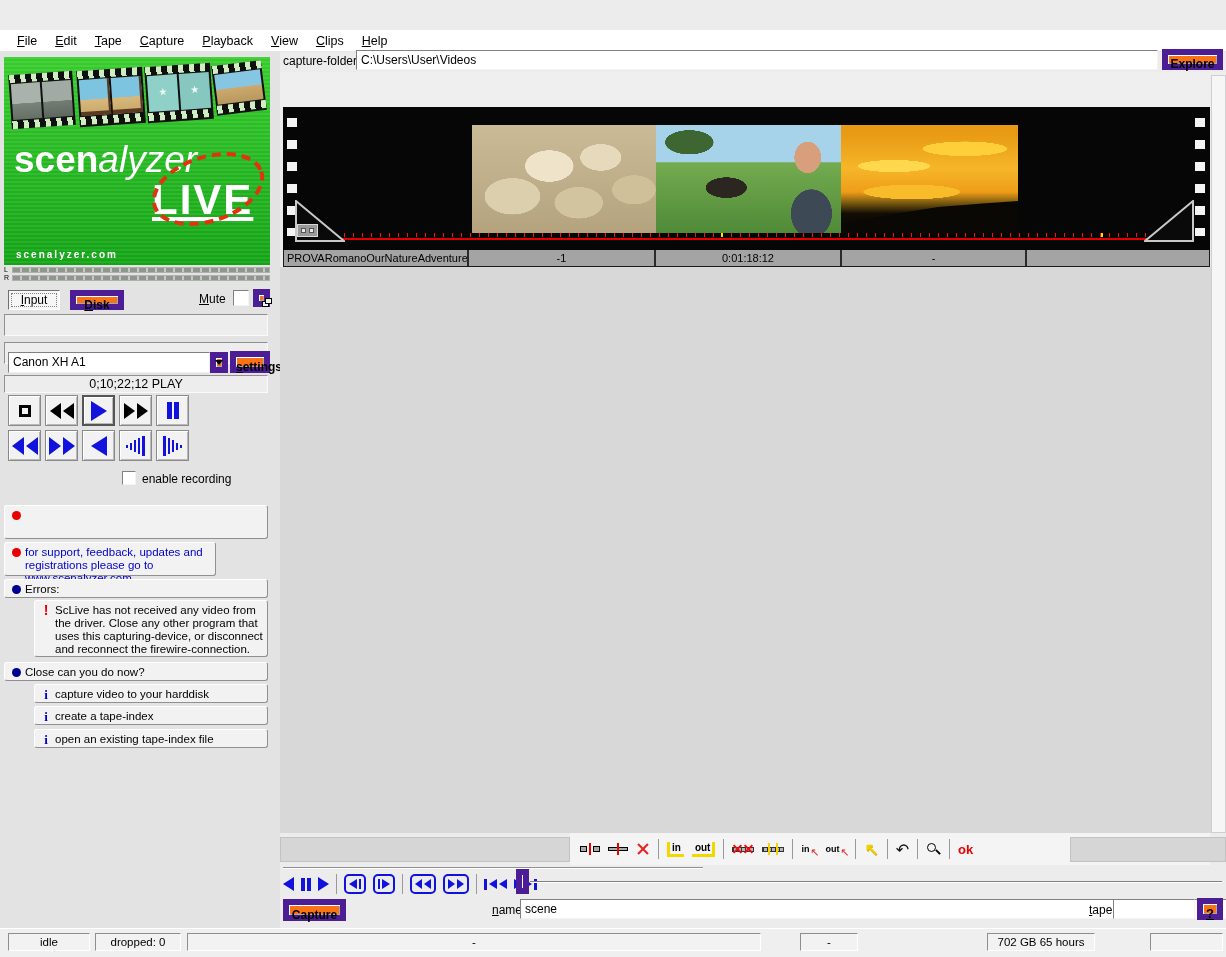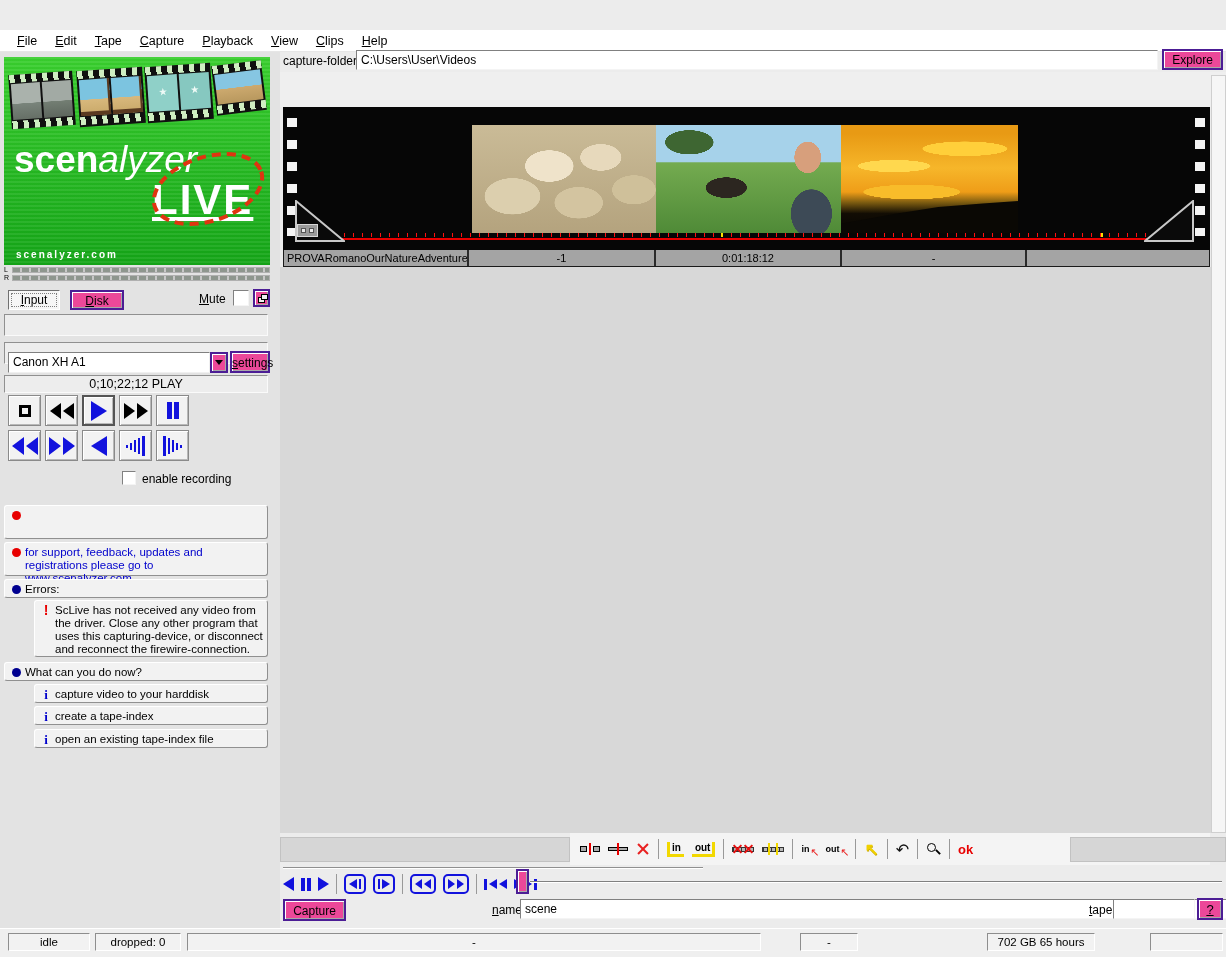--- a/index.html
+++ b/index.html
@@ -20,21 +20,21 @@
   .glyph-close i { position:absolute; left:0; top:5px; width:12px; height:1.4px; background:#000; }
   .glyph-close i:first-child { transform:rotate(45deg); }
   .glyph-close i:last-child { transform:rotate(-45deg); }
 
   
   .menubar { position:absolute; left:0; top:30px; width:1226px; height:22px; background:#fff; display:flex; align-items:center; padding-left:8px; border-bottom:1px solid #e6e6e6; }
   .menu-item { padding:0 9px; font-size:12.5px; }
   .mnemonic u { text-decoration:underline; }
 
   
-  .raised { background:#ec4899; border:2px solid #4c1d95; box-shadow: inset 1px 1px 0 #ffffff, inset -1px -1px 0 #a8a8a8; }
+  .raised { background:#f97316; border:6px solid #4c1d95; box-shadow: inset 1px 1px 0 #ffffff, inset -1px -1px 0 #a8a8a8; font-weight: bold; }
   .sunken { background:#fff; border:1px solid; border-color:#808080 #f4f4f4 #f4f4f4 #808080; }
   .groove { background:#ededed; border:1px solid; border-color:#909090 #fafafa #fafafa #909090; }
 
   
   .cf-label { position:absolute; left:283px; top:54px; font-size:12px; }
   .cf-field { position:absolute; left:356px; top:50px; width:802px; height:20px; font-family:"Liberation Sans",sans-serif; font-size:12px; padding:0 4px; }
   .explore-btn { position:absolute; left:1162px; top:49px; width:61px; height:21px; font-size:12px; text-align:center; line-height:19px; }
 
   
   #sidebar { position:absolute; left:0; top:52px; width:280px; height:876px; background:#e3e3e3; }
@@ -340,35 +340,35 @@
           </g>
         </svg>
     </div>
 
     <div class="enable-rec-check sunken"></div>
     <span class="enable-rec-label">enable recording</span>
 
     <div class="panel" style="left:4px; top:453px; width:264px; height:34px;">
       <span class="bullet"><span class="dot dot-red"></span></span>
     </div>
-    <div class="panel" style="left:4px; top:490px; width:264px; height:34px;">
+    <div class="panel" style="left:4px; top:490px; width:212px; height:34px;">
       <span class="bullet"><span class="dot dot-red"></span></span>
       <span class="msg-blue">for support, feedback, updates and registrations please go to www.scenalyzer.com</span>
     </div>
     <div class="panel" style="left:4px; top:527px; width:264px; height:19px;">
       <span class="bullet"><span class="dot dot-navy"></span></span>
       <span>Errors:</span>
     </div>
     <div class="panel" style="left:34px; top:548px; width:234px; height:57px;">
       <span class="bullet excl">!</span>
       <span>ScLive has not received any video from the driver. Close any other program that uses this capturing-device, or disconnect and reconnect the firewire-connection.</span>
     </div>
     <div class="panel" style="left:4px; top:610px; width:264px; height:19px;">
       <span class="bullet"><span class="dot dot-navy"></span></span>
-      <span>What can you do now?</span>
+      <span>Close can you do now?</span>
     </div>
     <div class="panel" style="left:34px; top:632px; width:234px; height:19px;">
       <span class="bullet info-i">i</span>
       <span>capture video to your harddisk</span>
     </div>
     <div class="panel" style="left:34px; top:654px; width:234px; height:19px;">
       <span class="bullet info-i">i</span>
       <span>create a tape-index</span>
     </div>
     <div class="panel" style="left:34px; top:677px; width:234px; height:19px;">

